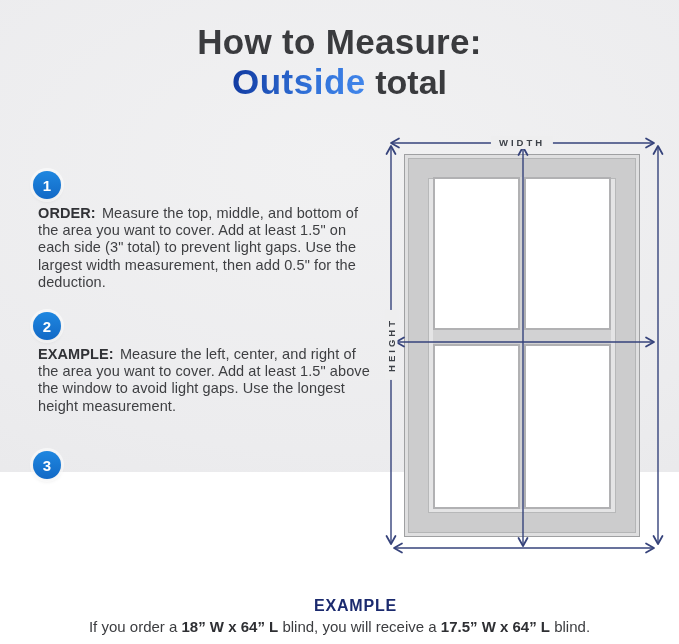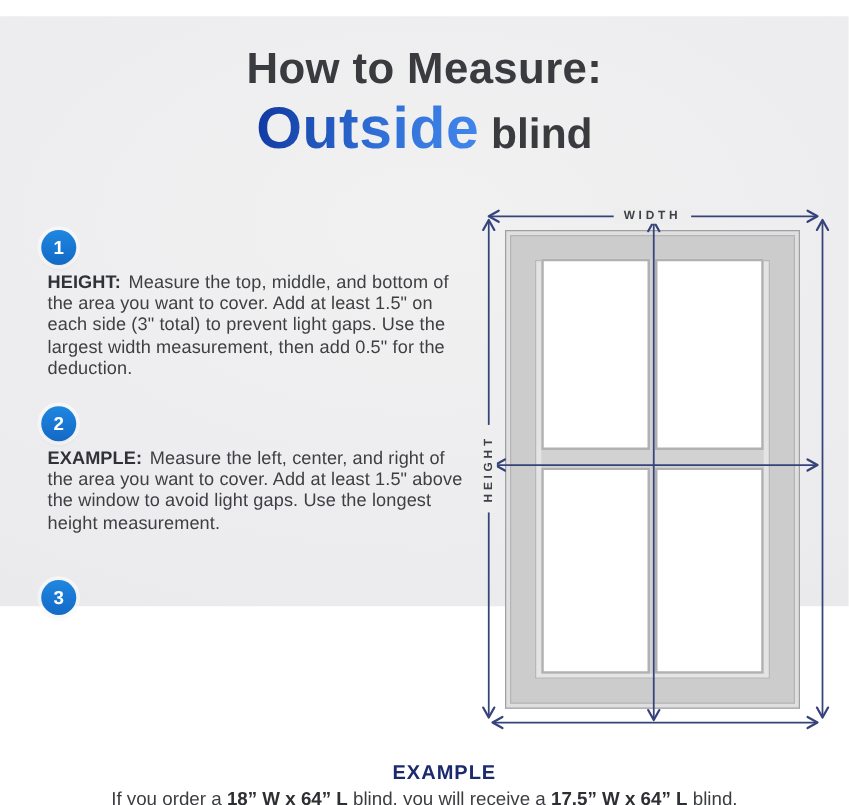--- a/index.html
+++ b/index.html
@@ -4,29 +4,28 @@
 <style>
   html,body { margin:0; padding:0; }
   body {
     width:679px; height:644px;
     font-family:"Liberation Sans", sans-serif;
     overflow:hidden;
   }
   .canvas {
     position:relative; width:679px; height:472px;
     background:radial-gradient(130% 110% at 50% 35%, #f1f1f2 0%, #ececee 55%, #e6e6e8 100%);
-    margin-top:13px;
   }
 
   
   .title { position:absolute; top:24px; left:0; right:0; text-align:center; line-height:1.05; }
   .title-line1 { font-size:35px; font-weight:700; color:#3a3b3e; letter-spacing:0.3px; }
   .title-line2 { margin-top:3px; font-size:34px; font-weight:700; color:#3a3b3e; }
   .title-highlight {
-    font-size:47px; font-weight:800; letter-spacing:0.5px;
+    font-size:35px; font-weight:800; letter-spacing:0.5px;
     background:linear-gradient(100deg, #10389f 0%, #2f6fd6 55%, #4287ec 100%);
     -webkit-background-clip:text; background-clip:text;
     -webkit-text-fill-color:transparent; color:transparent;
   }
 
   
   .step-badge {
     position:absolute; width:28px; height:28px; border-radius:50%;
     background:linear-gradient(180deg, #1f87e0 0%, #1269c6 100%);
     color:#ffffff; font-size:15px; font-weight:700;
@@ -39,21 +38,21 @@
   }
   .step-text .lead { font-weight:700; color:#313236; margin-right:2px; }
   #badge-1 { left:33px; top:171px; }
   #text-1  { left:38px; top:205px; width:334px; }
   #badge-2 { left:33px; top:312px; }
   #text-2  { left:38px; top:346px; width:342px; }
   #badge-3 { left:33px; top:451px; }
   #text-3  { left:38px; top:485px; width:334px; }
 
   
-  .diagram { position:absolute; left:375px; top:142px; width:304px; height:440px; }
+  .diagram { position:absolute; left:375px; top:125px; width:304px; height:440px; }
   .casing {
     position:absolute; left:29px; top:29px; width:236px; height:383px;
     background:#dfdfe0; border:1px solid #9fa0a2; box-sizing:border-box; z-index:1;
   }
   .frame-band {
     position:absolute; left:3px; top:3px; right:3px; bottom:3px;
     border:1px solid #b4b5b6; background:#cccccd; box-sizing:border-box;
   }
   .inner-field {
     position:absolute; left:19px; top:19px; right:19px; bottom:19px;
@@ -80,25 +79,25 @@
   .example-line { margin-top:3px; font-size:15px; color:#3c3d40; }
   .example-line .strong { font-weight:700; color:#2e2f33; }
 </style>
 </head>
 <body>
 
 <div class="canvas">
 
   <div class="title">
     <div class="title-line1">How to Measure:</div>
-    <div class="title-line2"><span class="title-highlight">Outside</span><span> blind</span></div>
+    <div class="title-line2"><span class="title-highlight">Outside</span><span> total</span></div>
   </div>
 
   <div class="step-badge" id="badge-1">1</div>
-  <div class="step-text" id="text-1"><span class="lead">HEIGHT:</span> <span>Measure the top, middle, and bottom of the area you want to cover. Add at least 1.5" on each side (3" total) to prevent light gaps. Use the largest width measurement, then add 0.5" for the deduction.</span></div>
+  <div class="step-text" id="text-1"><span class="lead">ORDER:</span> <span>Measure the top, middle, and bottom of the area you want to cover. Add at least 1.5" on each side (3" total) to prevent light gaps. Use the largest width measurement, then add 0.5" for the deduction.</span></div>
 
   <div class="step-badge" id="badge-2">2</div>
   <div class="step-text" id="text-2"><span class="lead">EXAMPLE:</span> <span>Measure the left, center, and right of the area you want to cover. Add at least 1.5" above the window to avoid light gaps. Use the longest height measurement.</span></div>
 
   <div class="step-badge" id="badge-3">3</div>
 
   <div class="diagram">
 
     <div class="casing">
       <div class="frame-band">

